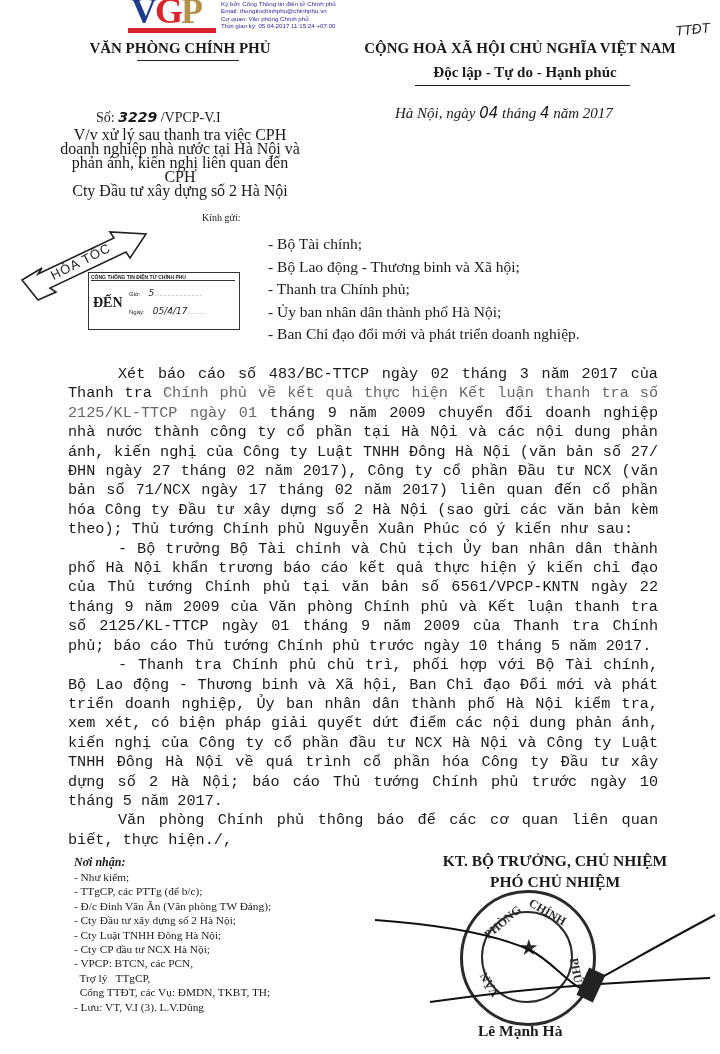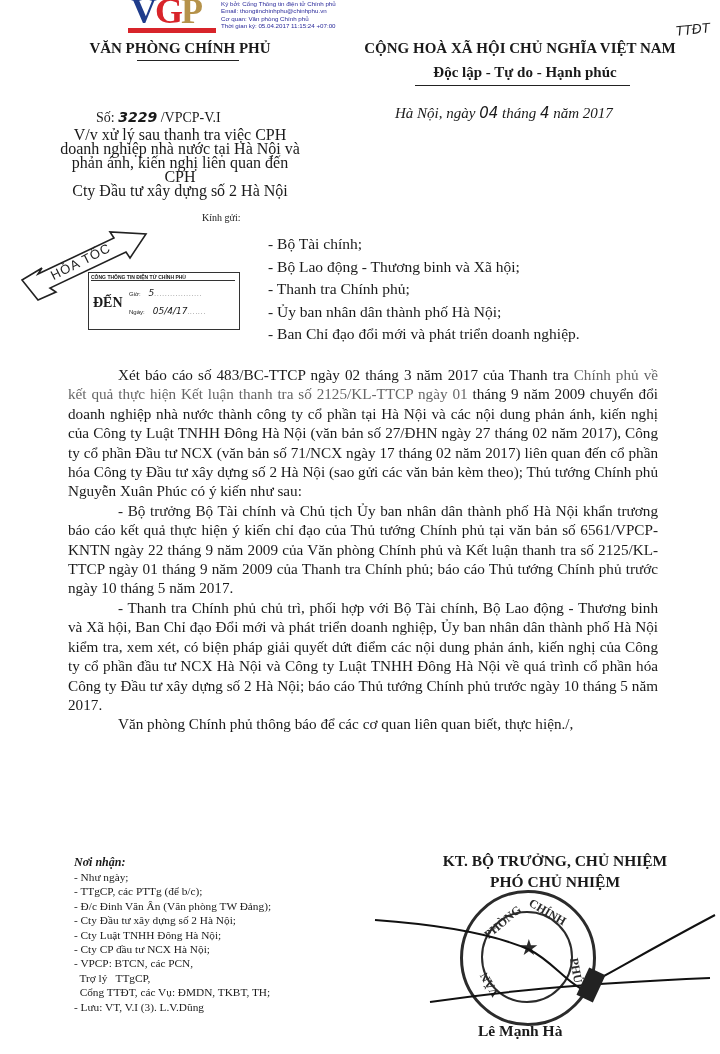--- a/index.html
+++ b/index.html
@@ -29,21 +29,21 @@
   .arrival-stamp { left:88px; top:272px; width:150px; height:56px; border:1px solid #333; font-family:"Liberation Sans",sans-serif; }
   .arrival-title { position:absolute; left:2px; top:1px; font-size:5px; font-weight:bold; border-bottom:1px solid #333; width:144px; }
   .arrival-den { position:absolute; left:4px; top:22px; font-family:"Liberation Serif",serif; font-weight:bold; font-size:14px; }
   .arrival-row { position:absolute; left:40px; font-size:6px; width:104px; }
   .arrival-row .val { font-family:"DejaVu Sans",sans-serif; font-style:italic; font-size:9px; margin-left:8px; }
   
   .greeting { left:202px; top:212px; font-size:10px; }
   .recipients { left:268px; top:233px; font-size:15.5px; line-height:22.5px; }
   
   .body { left:68px; top:365px; width:590px; font-size:15.2px; line-height:19.4px; text-align:justify; }
-  .body p { margin:0; text-indent:50px; }
+  .body p { margin:0; text-indent:50px;font-family:Liberation Mono, monospace; }
   .body .gray { color:#666; }
   
   .recv-title { left:74px; top:855px; font-weight:bold; font-style:italic; font-size:12px; }
   .recv-list { left:74px; top:870px; font-size:11.3px; line-height:14.4px; }
   .recv-list div { white-space:pre; }
   .sign-title { left:395px; top:850px; width:320px; text-align:center; font-weight:bold; font-size:15.5px; line-height:21px; }
   .seal { left:460px; top:890px; width:130px; height:130px; border-radius:50%; border:3px solid #2b2b2b; }
   .seal-inner { position:absolute; left:18px; top:18px; width:88px; height:88px; border-radius:50%; border:2px solid #2b2b2b; }
   .seal-star { position:absolute; left:36px; top:22px; font-size:22px; color:#2b2b2b; }
   .seal-text { position:absolute; font-family:"Liberation Serif",serif; font-weight:bold; font-size:12px; color:#2b2b2b; }
@@ -107,21 +107,21 @@
 
 <div class="abs body">
   <p><span>Xét báo cáo số 483/BC-TTCP ngày 02 tháng 3 năm 2017 của Thanh tra </span><span class="gray">Chính phủ về kết quả thực hiện Kết luận thanh tra số 2125/KL-TTCP ngày 01</span><span> tháng 9 năm 2009 chuyển đổi doanh nghiệp nhà nước thành công ty cổ phần tại Hà Nội và các nội dung phản ánh, kiến nghị của Công ty Luật TNHH Đông Hà Nội (văn bản số 27/ĐHN ngày 27 tháng 02 năm 2017), Công ty cổ phần Đầu tư NCX (văn bản số 71/NCX ngày 17 tháng 02 năm 2017) liên quan đến cổ phần hóa Công ty Đầu tư xây dựng số 2 Hà Nội (sao gửi các văn bản kèm theo); Thủ tướng Chính phủ Nguyễn Xuân Phúc có ý kiến như sau:</span></p>
   <p>- Bộ trưởng Bộ Tài chính và Chủ tịch Ủy ban nhân dân thành phố Hà Nội khẩn trương báo cáo kết quả thực hiện ý kiến chỉ đạo của Thủ tướng Chính phủ tại văn bản số 6561/VPCP-KNTN ngày 22 tháng 9 năm 2009 của Văn phòng Chính phủ và Kết luận thanh tra số 2125/KL-TTCP ngày 01 tháng 9 năm 2009 của Thanh tra Chính phủ; báo cáo Thủ tướng Chính phủ trước ngày 10 tháng 5 năm 2017.</p>
   <p>- Thanh tra Chính phủ chủ trì, phối hợp với Bộ Tài chính, Bộ Lao động - Thương binh và Xã hội, Ban Chỉ đạo Đổi mới và phát triển doanh nghiệp, Ủy ban nhân dân thành phố Hà Nội kiểm tra, xem xét, có biện pháp giải quyết dứt điểm các nội dung phản ánh, kiến nghị của Công ty cổ phần đầu tư NCX Hà Nội và Công ty Luật TNHH Đông Hà Nội về quá trình cổ phần hóa Công ty Đầu tư xây dựng số 2 Hà Nội; báo cáo Thủ tướng Chính phủ trước ngày 10 tháng 5 năm 2017.</p>
   <p>Văn phòng Chính phủ thông báo để các cơ quan liên quan biết, thực hiện./,</p>
 </div>
 
 <div class="abs recv-title">Nơi nhận:</div>
 <div class="abs recv-list">
-  <div>- Như ngày;</div>
+  <div>- Như kiểm;</div>
   <div>- TTgCP, các PTTg (để b/c);</div>
   <div>- Đ/c Đinh Văn Ân (Văn phòng TW Đảng);</div>
   <div>- Cty Đầu tư xây dựng số 2 Hà Nội;</div>
   <div>- Cty Luật TNHH Đông Hà Nội;</div>
   <div>- Cty CP đầu tư NCX Hà Nội;</div>
   <div>- VPCP: BTCN, các PCN,</div>
   <div>  Trợ lý   TTgCP,</div>
   <div>  Cổng TTĐT, các Vụ: ĐMDN, TKBT, TH;</div>
   <div>- Lưu: VT, V.I (3). L.V.Dũng</div>
 </div>

